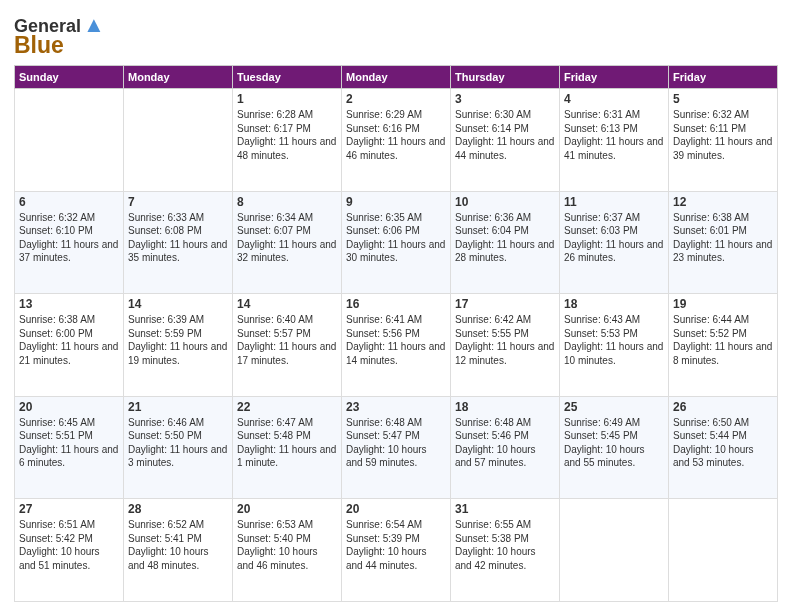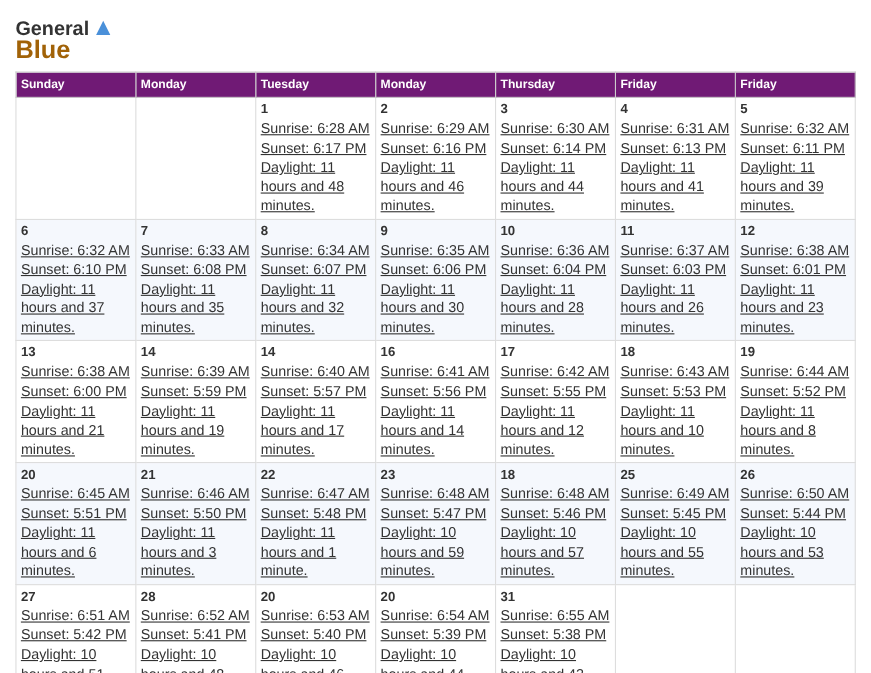--- a/index.html
+++ b/index.html
@@ -69,24 +69,23 @@
     .calendar tr:nth-child(even) td {
       background: #f5f8fd;
     }
     .day-num {
       font-size: 12px;
       font-weight: bold;
       display: block;
       margin-bottom: 2px;
     }
     .cell-text {
-      font-size: 13px;
+      font-size: 10px;
       line-height: 1.35;
       color: #333;
-      text-decoration: underline;
     }
     .empty-cell {
       background: #fff !important;
     }
   </style>
 </head>
 <body>
 
 <div class="page">
   <div class="header">

